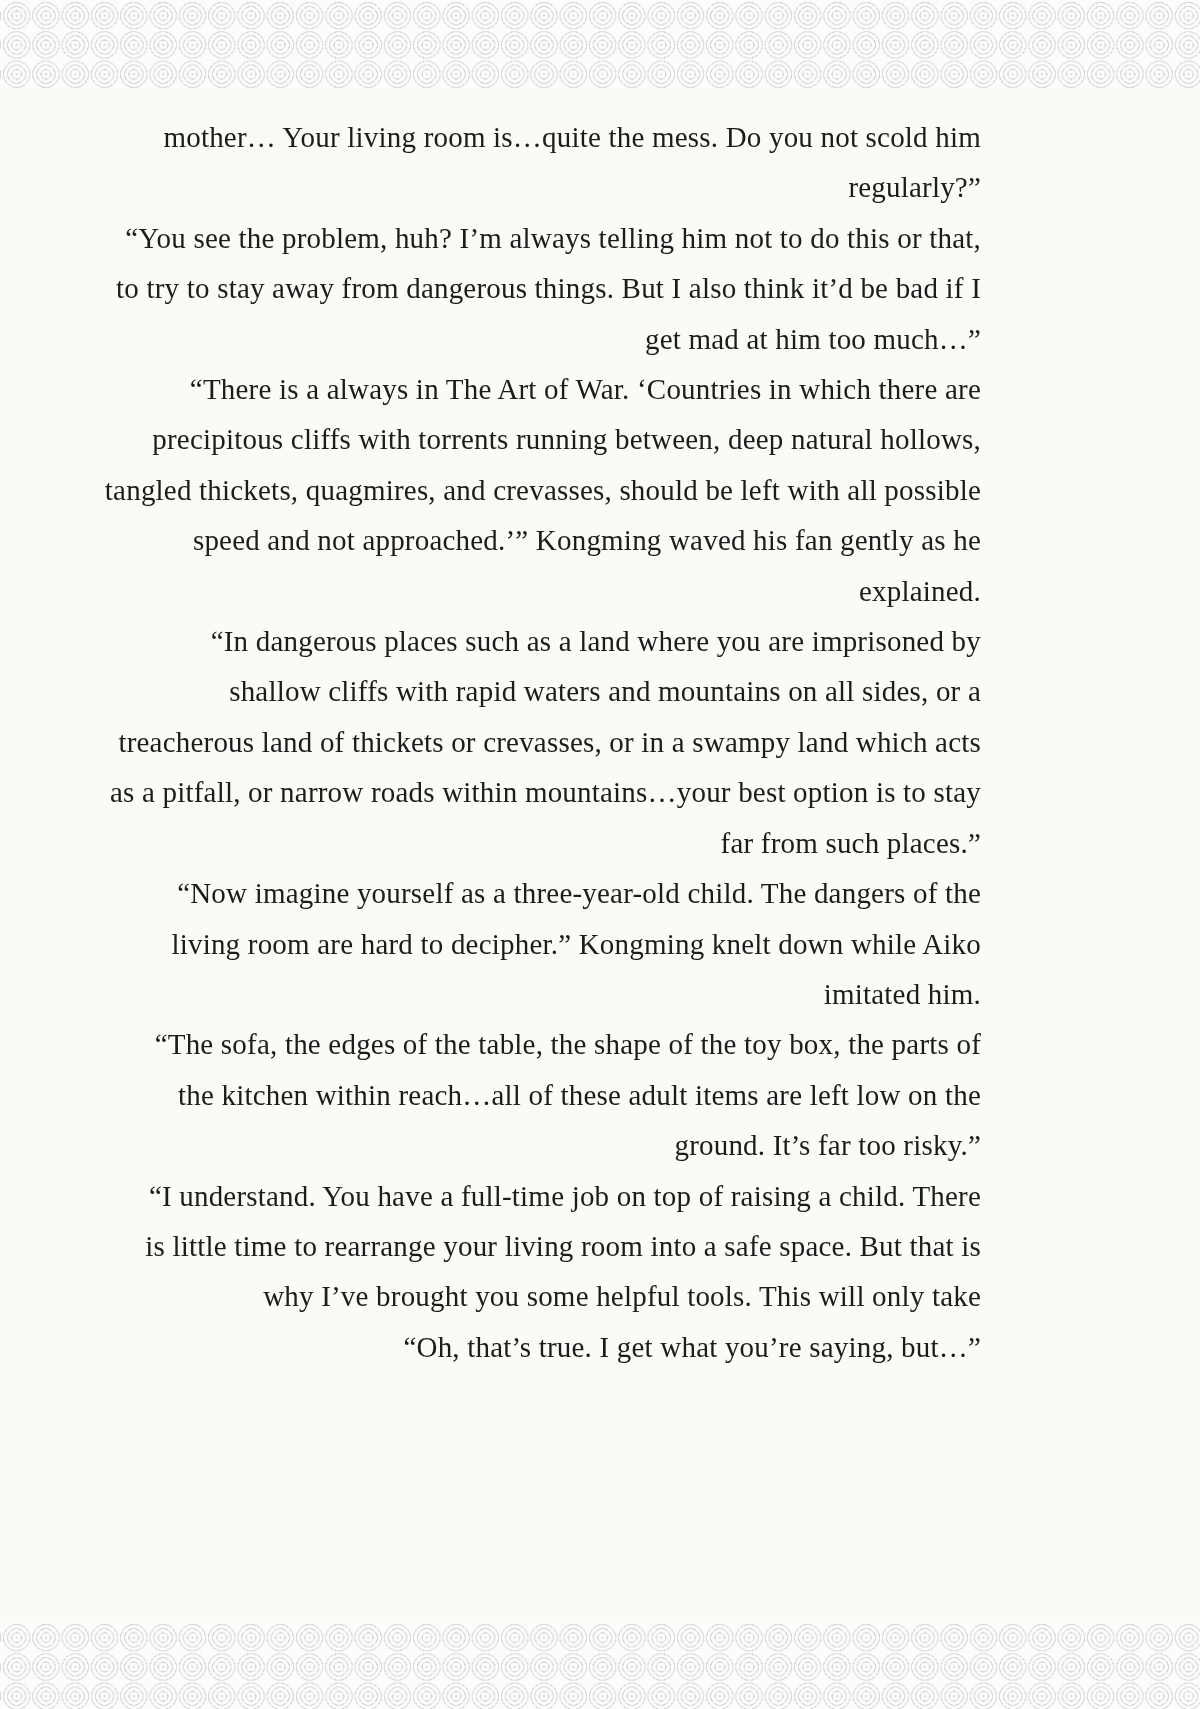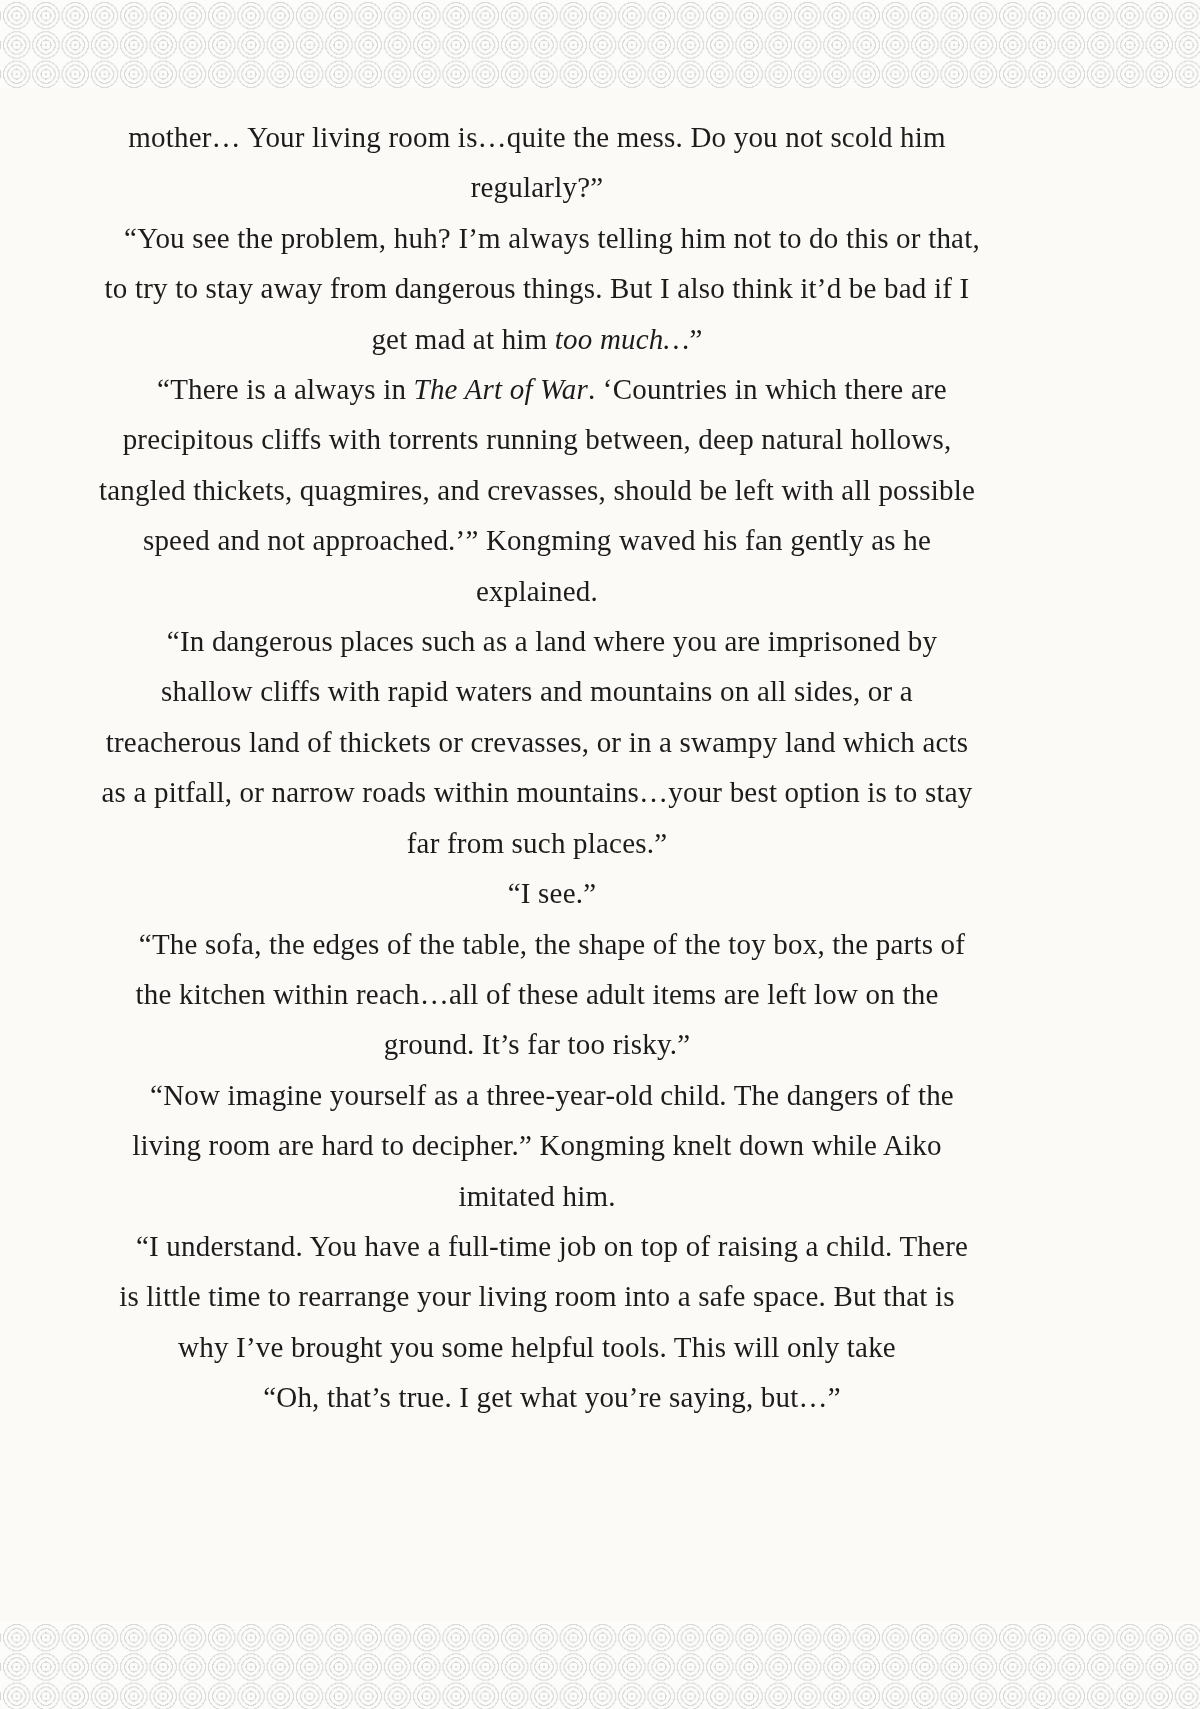--- a/index.html
+++ b/index.html
@@ -39,40 +39,38 @@
   .content {
     position: absolute;
     top: 112px;
     left: 93px;
     width: 888px;
   }
   p.para {
     margin: 0;
     font-size: 29px;
     line-height: 50.4px;
-    text-align: center;
+    text-align: right;
     letter-spacing: 0.2px;
   }
   p.para.indent {
     text-indent: 30px;
   }
   .italic {
-    font-style: italic;
   }
 </style>
 </head>
 <body style="background: rgb(251, 250, 247); color: rgb(28, 28, 28);">
 
 <div class="ornament top"></div>
 
 <div class="content">
     <p class="para"><span>mother… Your living room is…quite the mess. Do you not scold him regularly?”</span></p>
     <p class="para indent"><span>“You see the problem, huh? I’m always telling him not to do this or that, to try to stay away from dangerous things. But I also think it’d be bad if I get mad at him </span><span class="italic">too much…</span><span>”</span></p>
     <p class="para indent"><span>“There is a always in </span><span class="italic">The Art of War</span><span>. ‘Countries in which there are precipitous cliffs with torrents running between, deep natural hollows, tangled thickets, quagmires, and crevasses, should be left with all possible speed and not approached.’” Kongming waved his fan gently as he explained.</span></p>
     <p class="para indent"><span>“In dangerous places such as a land where you are imprisoned by shallow cliffs with rapid waters and mountains on all sides, or a treacherous land of thickets or crevasses, or in a swampy land which acts as a pitfall, or narrow roads within mountains…your best option is to stay far from such places.”</span></p>
-    <p class="para indent"><span>“I see.”</span></p>
+    <p class="para indent"><span>“Now imagine yourself as a three-year-old child. The dangers of the living room are hard to decipher.” Kongming knelt down while Aiko imitated him.</span></p>
     <p class="para indent"><span>“The sofa, the edges of the table, the shape of the toy box, the parts of the kitchen within reach…all of these adult items are left low on the ground. It’s far too risky.”</span></p>
-    <p class="para indent"><span>“Now imagine yourself as a three-year-old child. The dangers of the living room are hard to decipher.” Kongming knelt down while Aiko imitated him.</span></p>
     <p class="para indent"><span>“I understand. You have a full-time job on top of raising a child. There is little time to rearrange your living room into a safe space. But that is why I’ve brought you some helpful tools. This will only take</span></p>
     <p class="para indent"><span>“Oh, that’s true. I get what you’re saying, but…”</span></p>
   </div>
 
 <div class="ornament bottom"></div>
 
 </body></html>

